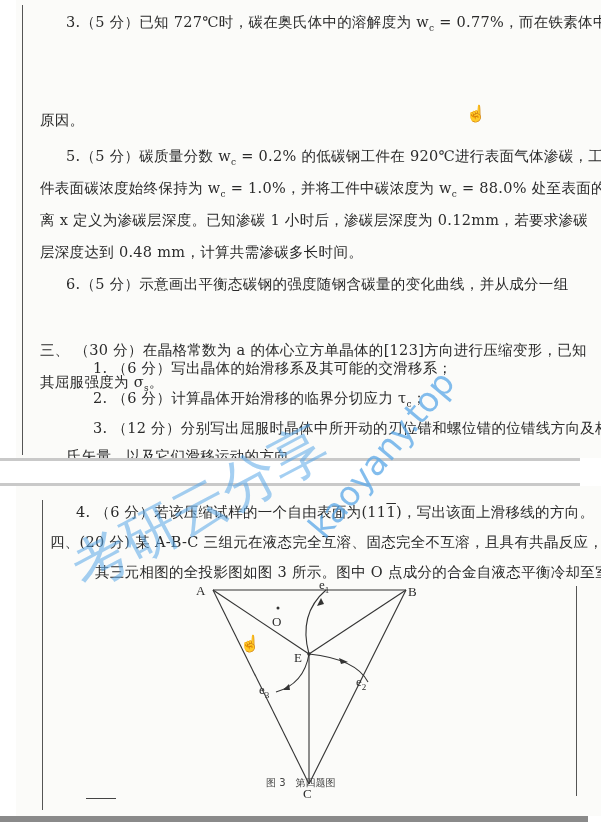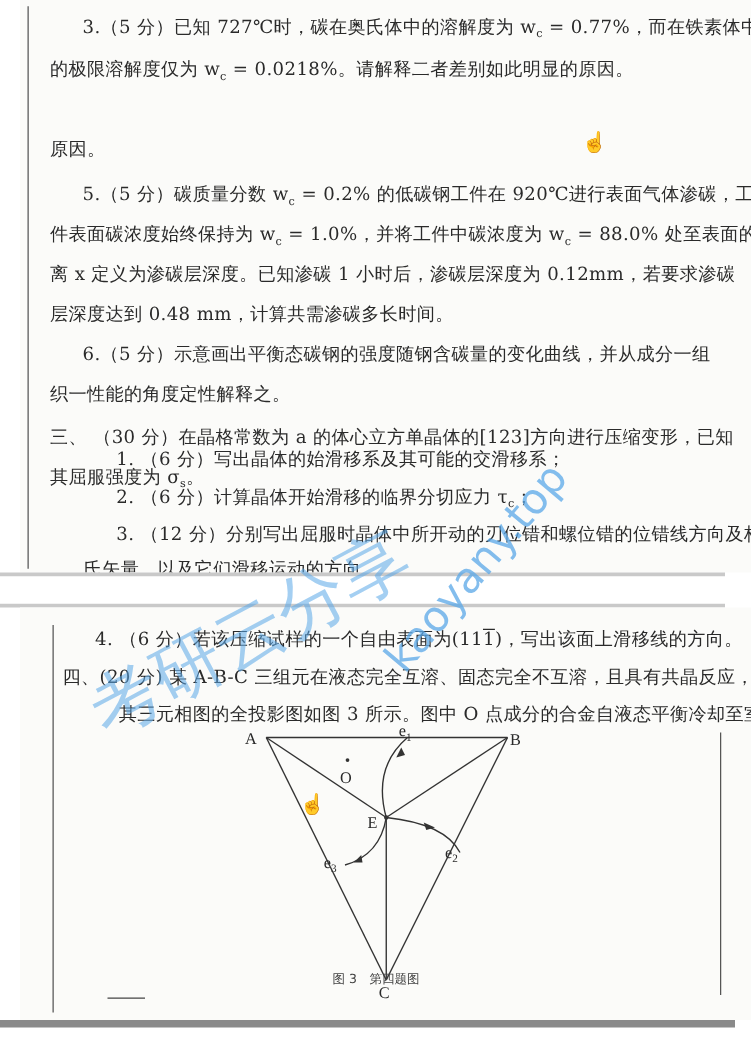--- a/index.html
+++ b/index.html
@@ -20,37 +20,33 @@
 </style>
 </head>
 <body>
 
 <div class="page page1">
   <div class="vbar" style="left:6px;top:5px;height:450px;"></div>
 
   <div class="line" style="left:50px;top:12px;">
     <span>3.（5 分）已知 727℃时，碳在奥氏体中的溶解度为 w</span><sub>c</sub><span> = 0.77%，而在铁素体中</span>
   </div>
-  <div class="line" style="left:24px;top:46px;">
-    <span>的极限溶解度仅为 w</span><sub>c</sub><span> = 0.0218%。请解释二者差别如此明显的原因。</span>
-  </div>
   <div class="line" style="left:24px;top:110px;">原因。</div>
   <div class="hand" style="left:450px;top:104px;">☝</div>
 
   <div class="line" style="left:50px;top:146px;">
     <span>5.（5 分）碳质量分数 w</span><sub>c</sub><span> = 0.2% 的低碳钢工件在 920℃进行表面气体渗碳，工</span>
   </div>
   <div class="line" style="left:24px;top:178px;">
     <span>件表面碳浓度始终保持为 w</span><sub>c</sub><span> = 1.0%，并将工件中碳浓度为 w</span><sub>c</sub><span> = 88.0% 处至表面的距</span>
   </div>
   <div class="line" style="left:24px;top:210px;">离 x 定义为渗碳层深度。已知渗碳 1 小时后，渗碳层深度为 0.12mm，若要求渗碳</div>
   <div class="line" style="left:24px;top:242px;">层深度达到 0.48 mm，计算共需渗碳多长时间。</div>
 
   <div class="line" style="left:50px;top:274px;">6.（5 分）示意画出平衡态碳钢的强度随钢含碳量的变化曲线，并从成分一组</div>
-  <div class="line" style="left:24px;top:306px;">织一性能的角度定性解释之。</div>
 
   <div class="line" style="left:24px;top:340px;">三、 （30 分）在晶格常数为 a 的体心立方单晶体的[123]方向进行压缩变形，已知</div>
   <div class="line" style="left:24px;top:372px;">
     <span>其屈服强度为 σ</span><sub>s</sub><span>。</span>
   </div>
 </div>
 
 <div class="page" style="top:352px;height:106px;background:transparent;margin-left:27px;">
   <div class="line" style="left:50px;top:6px;">1. （6 分）写出晶体的始滑移系及其可能的交滑移系；</div>
   <div class="line" style="left:50px;top:36px;">

